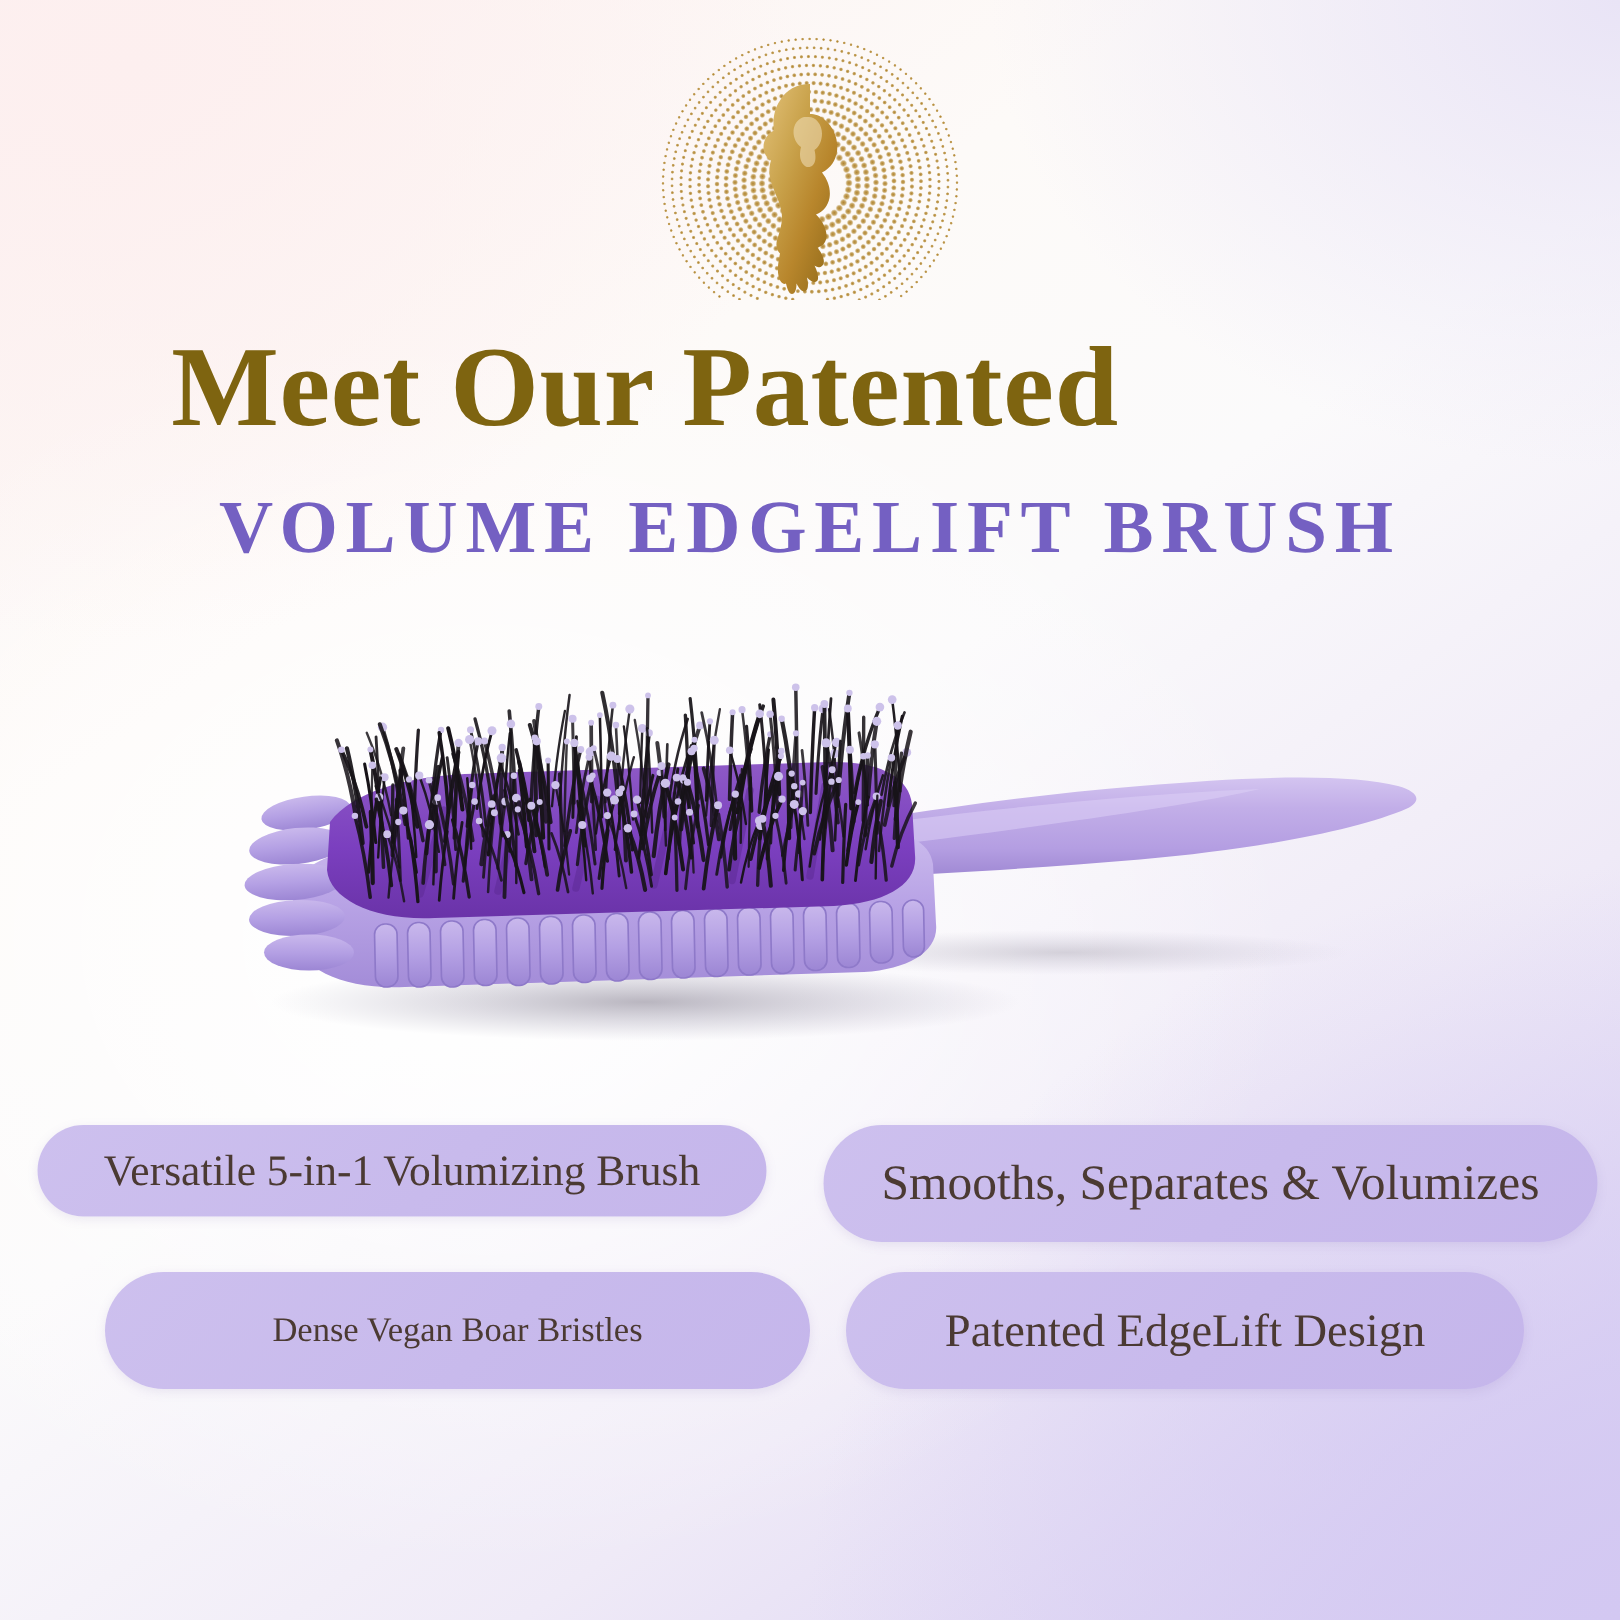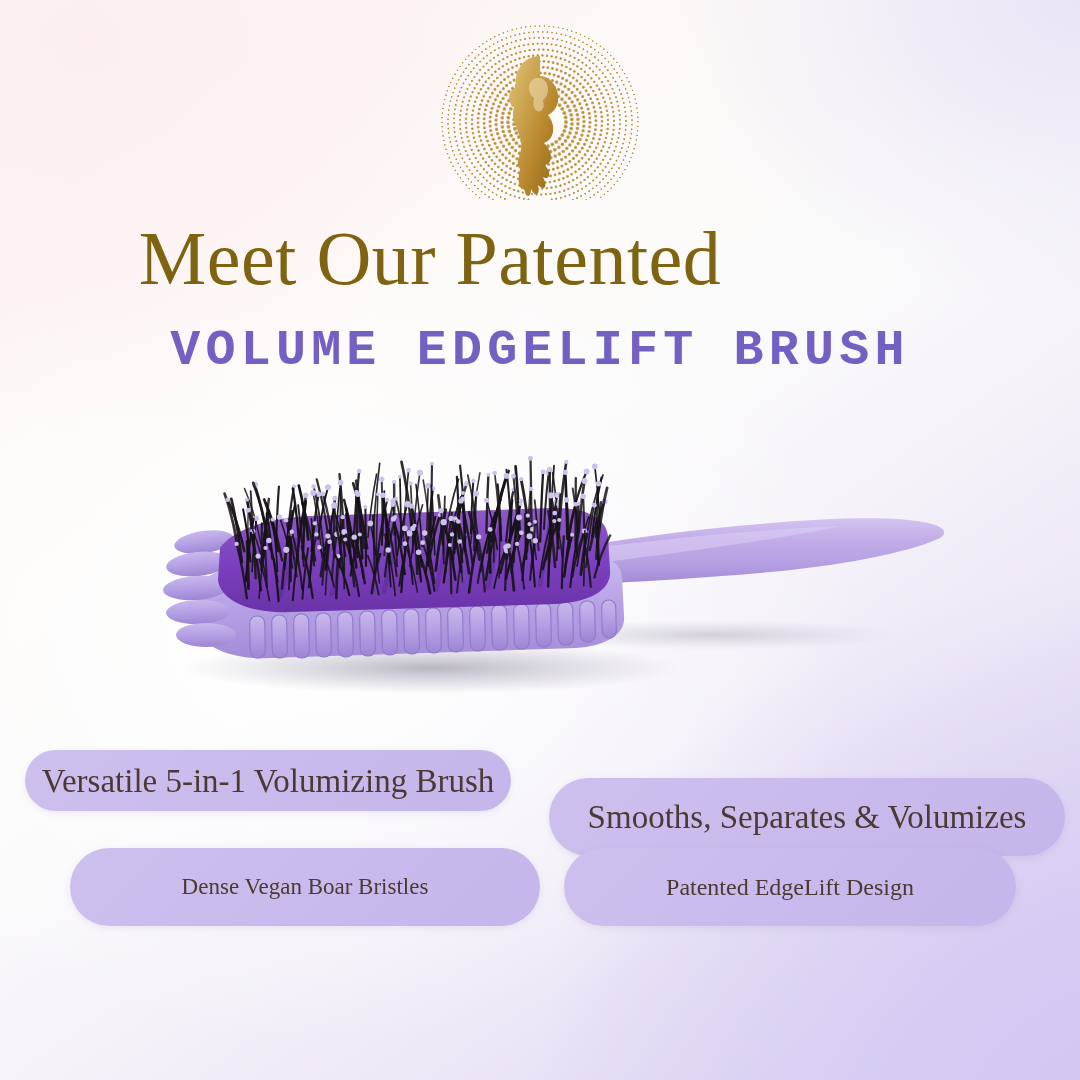--- a/index.html
+++ b/index.html
@@ -19,50 +19,50 @@
   }
 
   
   .logo-wrap{position:absolute;left:440px;top:22px;width:200px;height:178px;}
   .logo-wrap svg{display:block;width:200px;height:178px;}
 
   
   .headline{
     position:absolute;left:0;top:216px;width:860px;text-align:center;
     font-family:"Liberation Serif",serif;
-    font-size:76px;line-height:84px;font-weight:400;
+    font-size:76px;line-height:84px;font-weight:700;
     color:#7E6410;letter-spacing:0.5px;
   }
   .subhead{
     position:absolute;left:0;top:322px;width:1080px;text-align:center;
-    font-family:Liberation Mono, monospace;
+    font-family:Liberation Serif, serif;
     font-size:50px;line-height:58px;font-weight:700;
     color:#7460C2;letter-spacing:5.2px;
   }
 
   
   .product{position:absolute;left:100px;top:420px;width:900px;height:300px;}
   .product svg{display:block;width:900px;height:300px;}
 
   
   .pill{
     position:absolute;
     background:linear-gradient(135deg,#CDC0EE 0%,#C8BAEC 55%,#C5B6EB 100%);
     border-radius:999px;
     display:flex;align-items:center;justify-content:center;
     color:#4B3A33;
     font-family:"Liberation Serif",serif;
     font-size:33px;line-height:36px;font-weight:400;
     text-align:center;white-space:nowrap;
     box-shadow:0 2px 7px rgba(120,100,170,0.13);
   }
-  .p1{left:25px; top:750px; width:486px; height:61px; font-size:33px;}
-  .p2{left:549px;top:750px; width:516px; height:78px; font-size:33px;margin-top:28px;}
+  .p1{left:25px; top:750px; width:486px; height:61px; font-size:29px;}
+  .p2{left:549px;top:750px; width:516px; height:78px; font-size:33px;}
   .p3{left:70px; top:848px; width:470px; height:78px; font-size:23px;}
-  .p4{left:564px;top:848px; width:452px; height:78px; font-size:24px;align-items:center;}
+  .p4{left:564px;top:848px; width:452px; height:78px; font-size:31px;align-items:center;}
   .p5{left:158px;top:946px; width:764px; height:80px; font-size:33px;}
 </style>
 </head>
 <body>
 
 <div id="stage">
 
   <div class="logo-wrap">
     <svg viewBox="0 0 200 178" xmlns="http://www.w3.org/2000/svg" aria-hidden="true">
       <defs>

